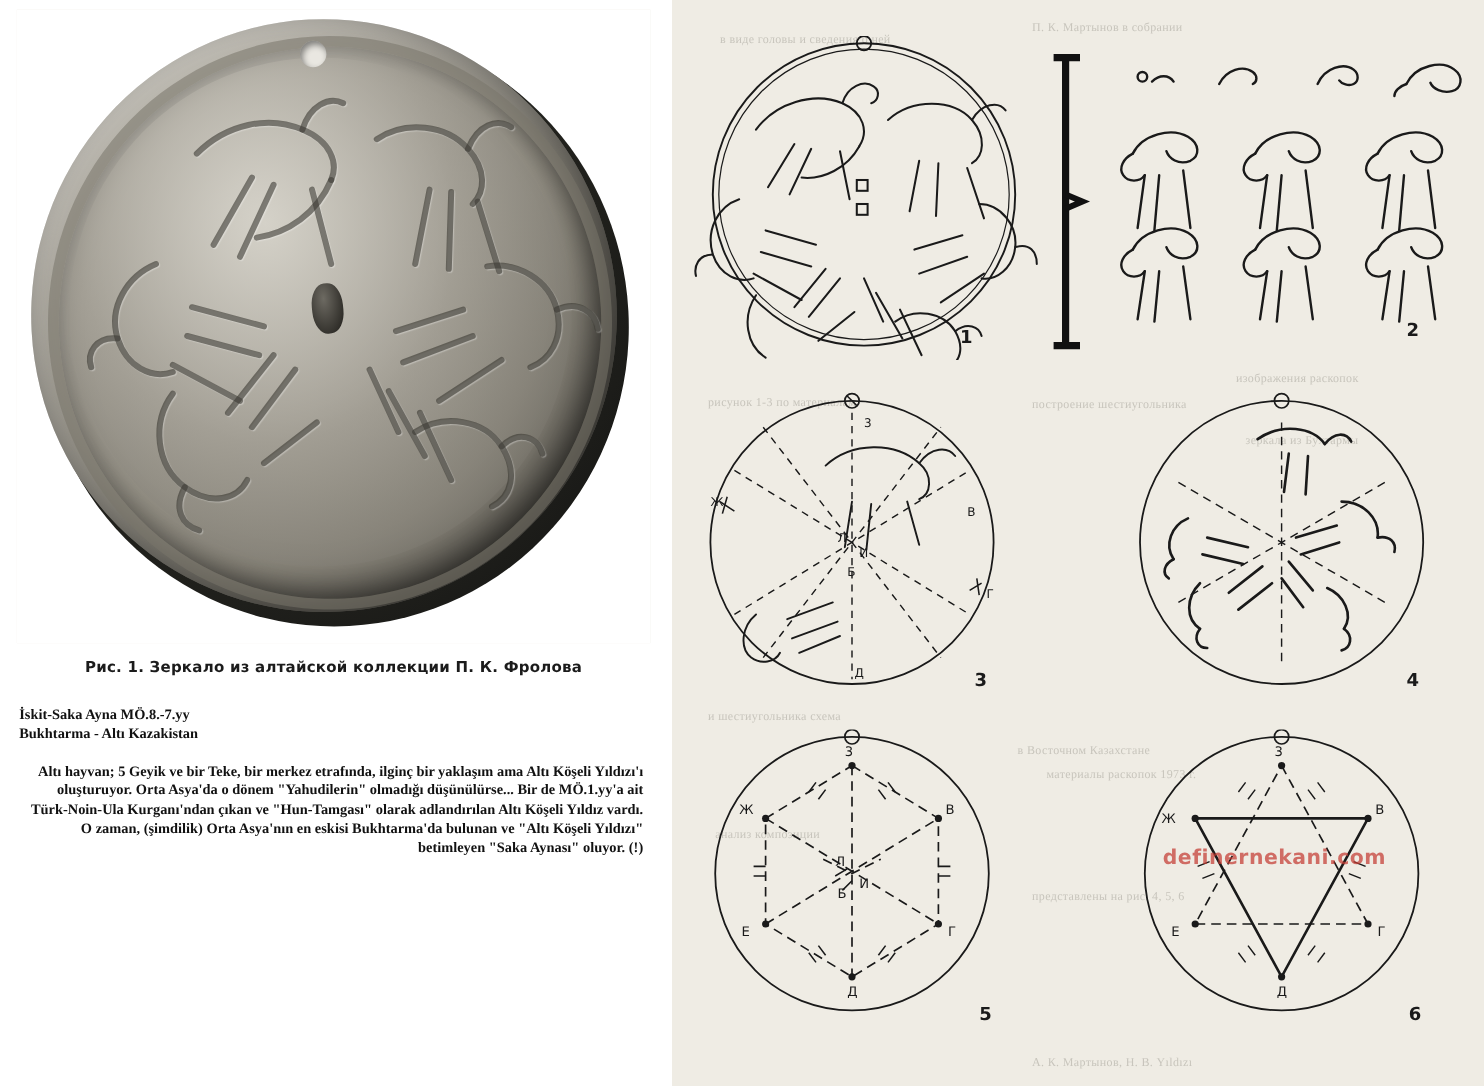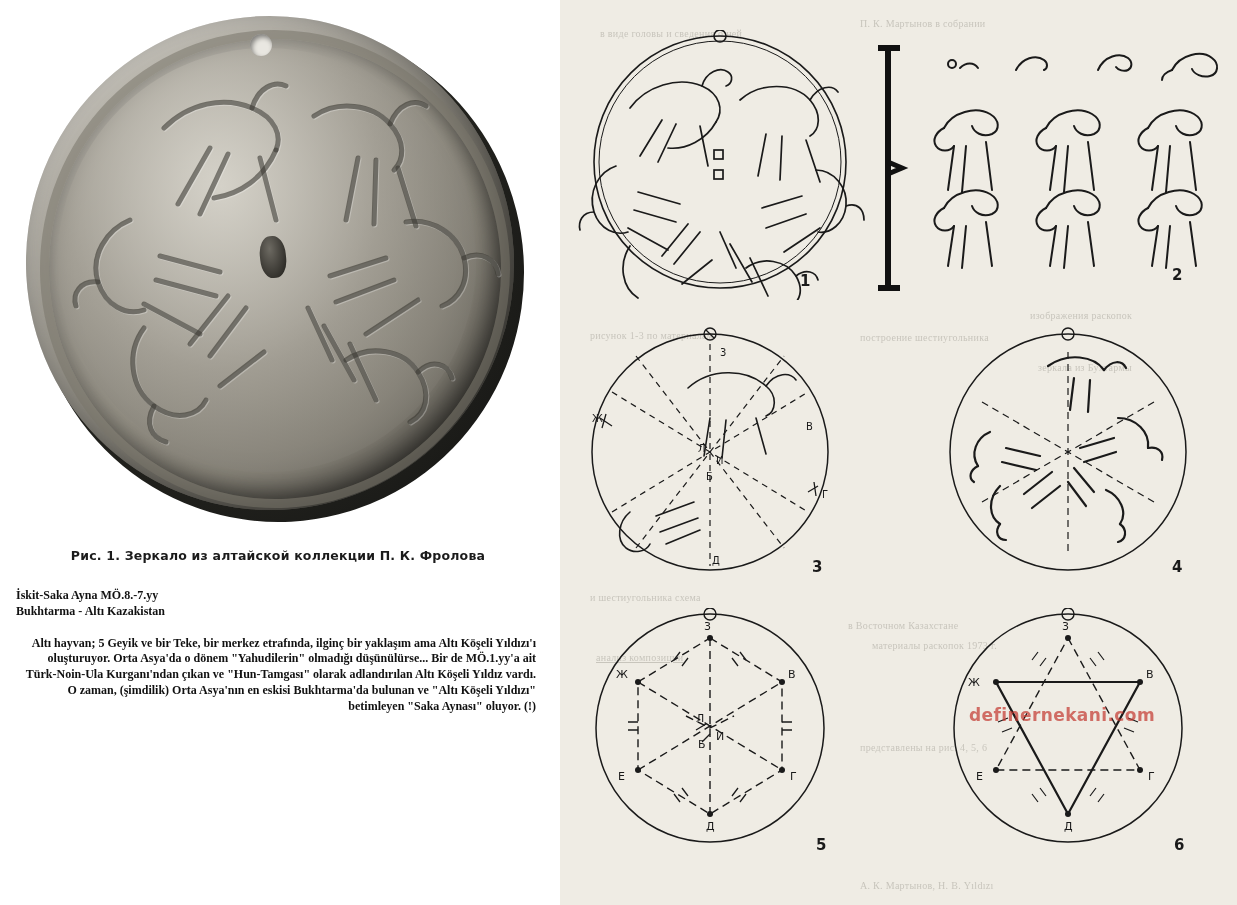--- a/index.html
+++ b/index.html
@@ -232,21 +232,21 @@
 
   <div class="ghost-text" style="left:40px; top:28px;">в виде головы и сведения о ней</div>
   <div class="ghost-text" style="left:300px; top:18px;">П. К. Мартынов в собрании</div>
   <div class="ghost-text" style="left:470px; top:310px;">изображения раскопок</div>
   <div class="ghost-text" style="left:30px; top:330px;">рисунок 1-3 по материалам</div>
   <div class="ghost-text" style="left:300px; top:332px;text-align:center;">построение шестиугольника</div>
   <div class="ghost-text" style="left:478px; top:362px;">зеркала из Бухтармы</div>
   <div class="ghost-text" style="left:30px; top:592px;">и шестиугольника схема</div>
   <div class="ghost-text" style="left:288px; top:620px;">в Восточном Казахстане</div>
   <div class="ghost-text" style="left:300px; top:640px;margin-left:12px;">материалы раскопок 1973 г.</div>
-  <div class="ghost-text" style="left:36px; top:652px;text-decoration:underline;">анализ композиции</div>
+  <div class="ghost-text" style="left:36px; top:690px;">анализ композиции</div>
   <div class="ghost-text" style="left:300px; top:742px;">представлены на рис. 4, 5, 6</div>
   <div class="ghost-text" style="left:300px; top:880px;">А. К. Мартынов, Н. В. Yıldızı</div>
 
   <svg class="fig-svg" style="left:10px; top:30px;" width="300" height="270" viewBox="0 0 300 270">
     <circle cx="150" cy="132" r="126" fill="none" stroke="#1a1a1a" stroke-width="1.6"></circle>
     <circle cx="150" cy="132" r="121" fill="none" stroke="#1a1a1a" stroke-width="1"></circle>
     <circle cx="150" cy="6" r="6" fill="none" stroke="#1a1a1a" stroke-width="1.6"></circle>
     <g stroke="#1a1a1a" stroke-width="1.7" fill="none" stroke-linecap="round">
 
       <rect x="144" y="120" width="9" height="9"></rect>

